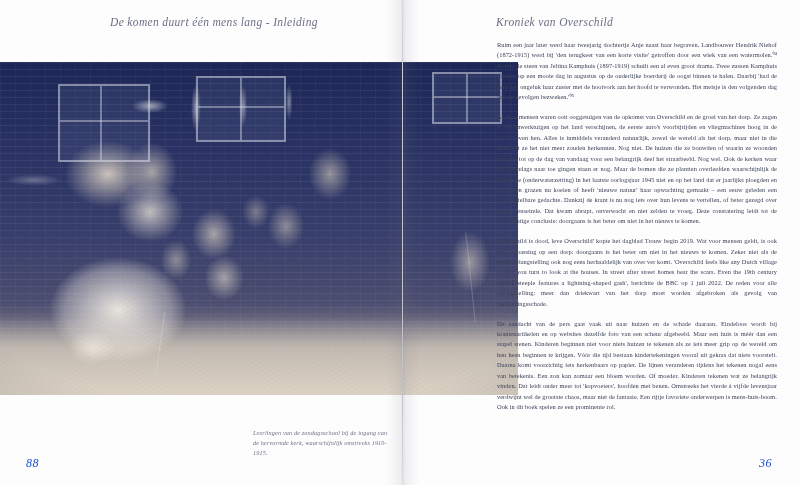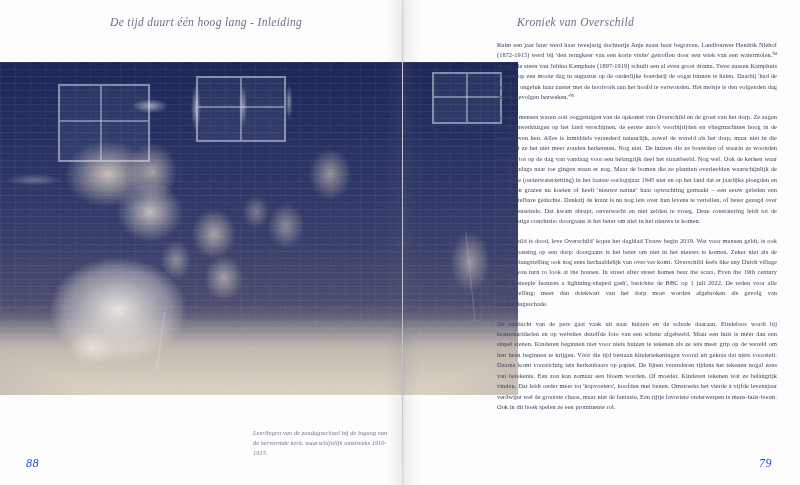--- a/index.html
+++ b/index.html
@@ -28,21 +28,21 @@
   
   .runhead{
     position:absolute;top:16px;
     font-style:italic;
     font-size:11.5px;
     letter-spacing:0.35px;
     color:#6b6f86;
     white-space:nowrap;
   }
   .runhead.left{left:110px;}
-  .runhead.right{left:517px;}
+  .runhead.right{left:496px;}
 
   
   .folio{
     position:absolute;bottom:14px;
     font-size:12px;color:#1d4ed8;font-style:italic;letter-spacing:0.5px;
   }
   .folio.left{left:26px;}
   .folio.right{right:28px;}
 
   
@@ -156,32 +156,32 @@
     <div class="photo-crack" style="left:160px;top:250px;width:1px;height:60px;transform:rotate(8deg);opacity:.5;"></div>
     <div class="photo-crack" style="left:470px;top:170px;width:1px;height:90px;transform:rotate(-6deg);opacity:.4;"></div>
 
     <div class="photo-grain"></div>
     <div class="photo-vig"></div>
   </div>
 
   <div class="gutter-shadow"></div>
   <div class="gutter"></div>
 
-  <div class="runhead left">De tijd duurt één hoog lang - Inleiding</div>
+  <div class="runhead left">De komen duurt één mens lang - Inleiding</div>
 
   <div class="runhead right">Kroniek van Overschild</div>
 
   <div class="caption">Leerlingen van de zondagsschool bij de ingang van de hervormde kerk, waarschijnlijk omstreeks 1910-1915.</div>
 
   <div class="rcol">
     <p>Ruim een jaar later werd haar tweejarig dochtertje Anje naast haar begraven. Landbouwer Hendrik Niehof (1872-1915) werd bij 'den terugkeer van een korte visite' getroffen door een wiek van een watermolen.⁰⁴ Achter de steen van Jeltina Kamphuis (1897-1919) schuilt een al even groot drama. Twee zussen Kamphuis hielpen op een mooie dag in augustus op de ouderlijke boerderij de oogst binnen te halen. Daarbij 'had de eene het ongeluk haar zuster met de hooivork aan het hoofd te verwonden. Het meisje is den volgenden dag aan de gevolgen bezweken.'⁰⁵</p>
     <p>Al deze mensen waren ooit ooggetuigen van de opkomst van Overschild en de groei van het dorp. Ze zagen er stoomwerktuigen op het land verschijnen, de eerste auto's voorbijrijden en vliegmachines hoog in de lucht boven hen. Alles is inmiddels veranderd natuurlijk, zowel de wereld als het dorp, maar niet in die mate dat ze het niet meer zouden herkennen. Nog niet. De huizen die ze bouwden of waarin ze woonden bepalen tot op de dag van vandaag voor een belangrijk deel het straatbeeld. Nog wel. Ook de kerken waar ze 's zondags naar toe gingen staan er nog. Maar de bomen die ze plantten overleefden waarschijnlijk de inundatie (onderwaterzetting) in het laatste oorlogsjaar 1945 niet en op het land dat er jaarlijks ploegden en inzaaiden grazen nu koeien of heeft 'nieuwe natuur' haar opwachting gemaakt – een eeuw geleden een onvoorstelbare gedachte. Dankzij de krant is nu nog iets over hun levens te vertellen, of beter gezegd over hun levenseinde. Dat kwam abrupt, onverwacht en niet zelden te vroeg. Deze constatering leidt tot de voorzichtige conclusie: doorgaans is het beter om niet in het nieuws te komen.</p>
 
 
     <p>'Overschild is dood, leve Overschild' kopte het dagblad Trouw begin 2019. Wat voor mensen geldt, is ook van toepassing op een dorp: doorgaans is het beter om niet in het nieuws te komen. Zeker niet als de mediabelangstelling ook nog eens herhaaldelijk van over ver komt. 'Overschild feels like any Dutch village – until you turn to look at the houses. In street after street homes bear the scars. Even the 19th century church steeple features a lightning-shaped gash', berichtte de BBC op 1 juli 2022. De reden voor alle belangstelling: meer dan driekwart van het dorp moet worden afgebroken als gevolg van aardbevingsschade.</p>
     <p>De aandacht van de pers gaat vaak uit naar huizen en de schade daaraan. Eindeloos wordt bij krantenartikelen en op websites dezelfde foto van een scheur afgebeeld. Maar een huis is méér dan een stapel stenen. Kinderen beginnen niet voor niets huizen te tekenen als ze iets meer grip op de wereld om hen heen beginnen te krijgen. Vóór die tijd bestaan kindertekeningen vooral uit gekras dat niets voorstelt. Daarna komt voorzichtig iets herkenbaars op papier. De lijnen veranderen tijdens het tekenen nogal eens van betekenis. Een zon kan zomaar een bloem worden. Of moeder. Kinderen tekenen wat ze belangrijk vinden. Dat leidt onder meer tot 'kopvoeters', hoofden met benen. Omstreeks het vierde à vijfde levensjaar verdwijnt wel de grootste chaos, maar niet de fantasie. Een rijtje favoriete onderwerpen is mens-huis-boom. Ook in dit boek spelen ze een prominente rol.</p>
   </div>
 
   <div class="folio left">88</div>
 
-  <div class="folio right">79</div>
+  <div class="folio right">36</div>
 
 </div>
 
 </body></html>

